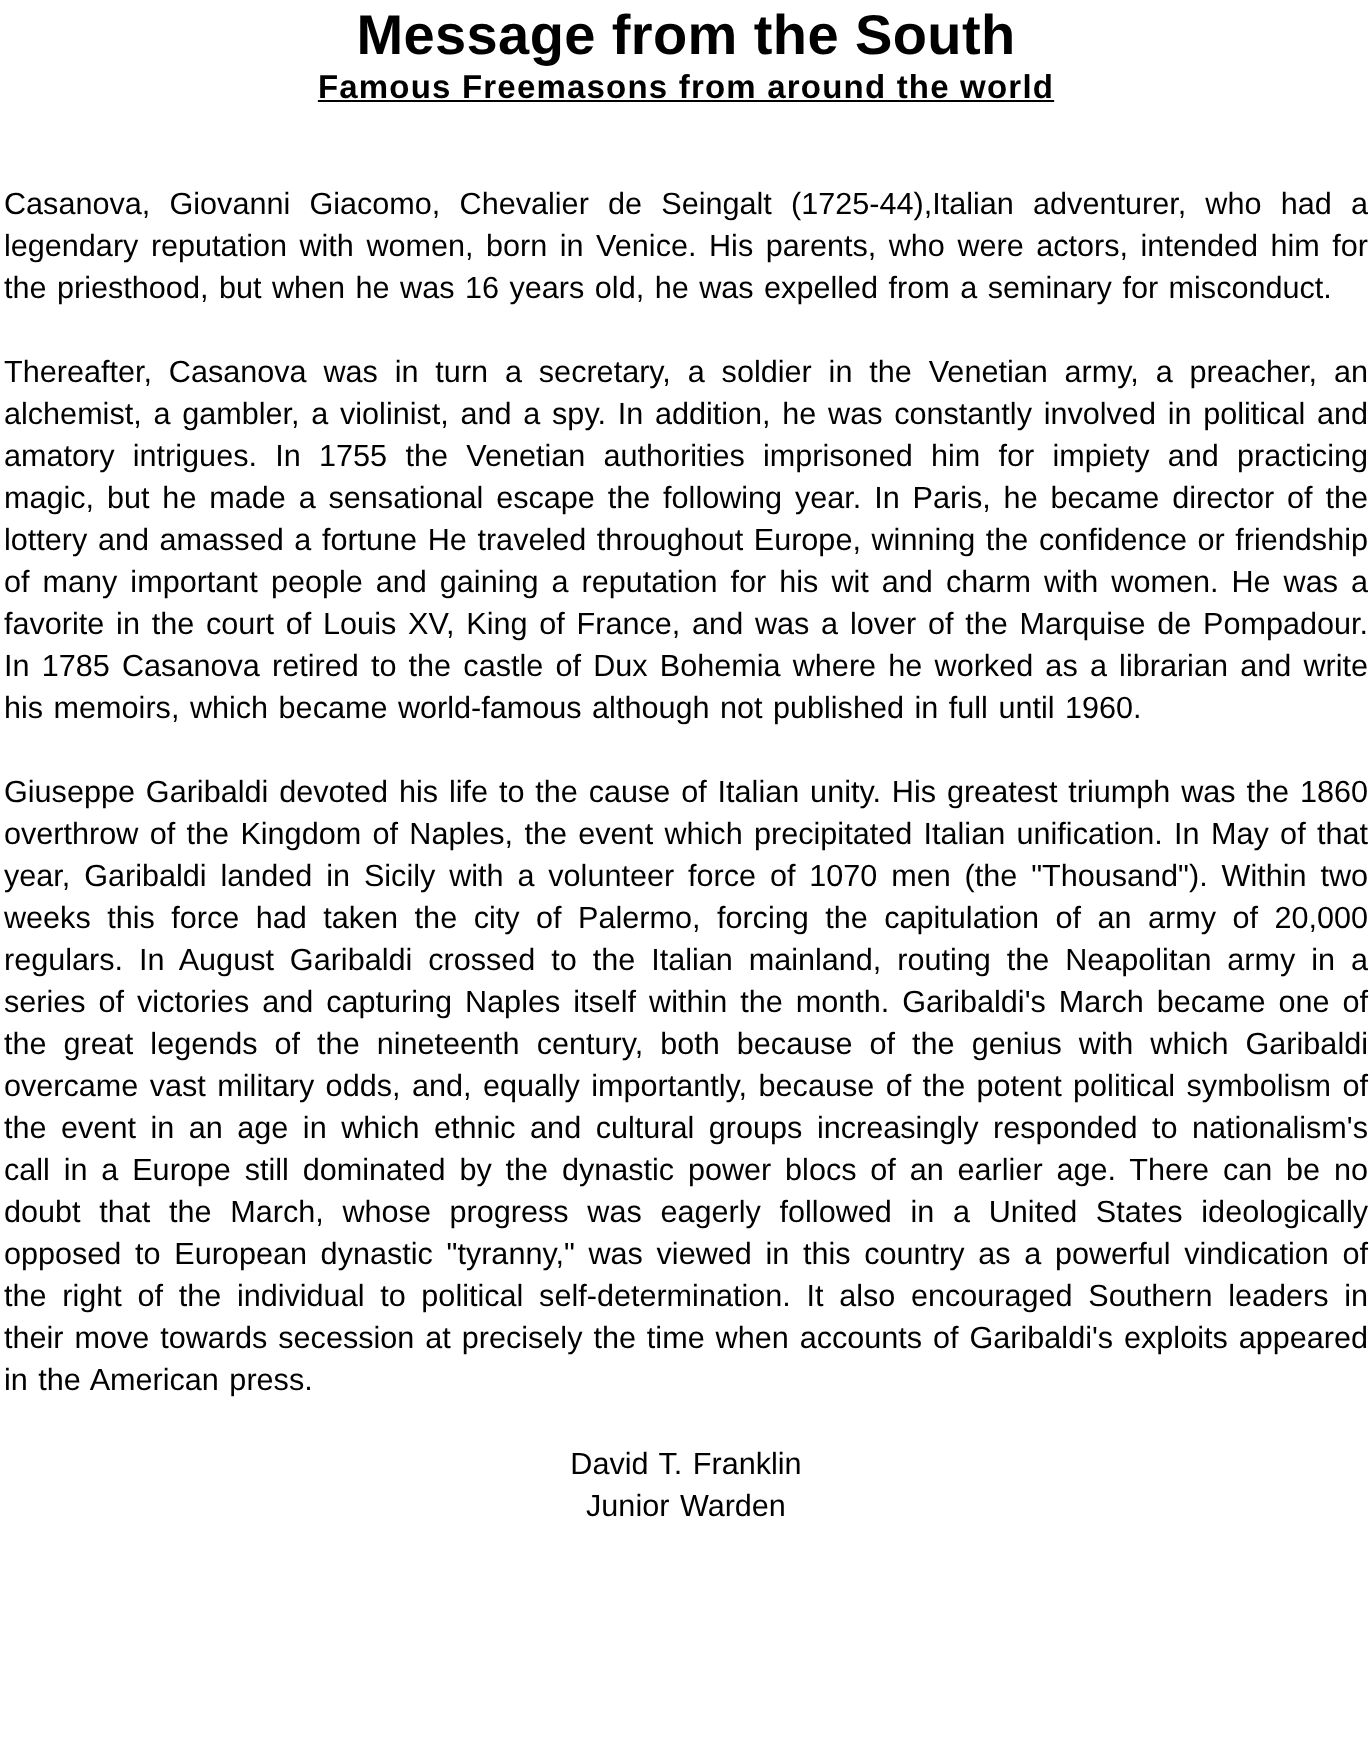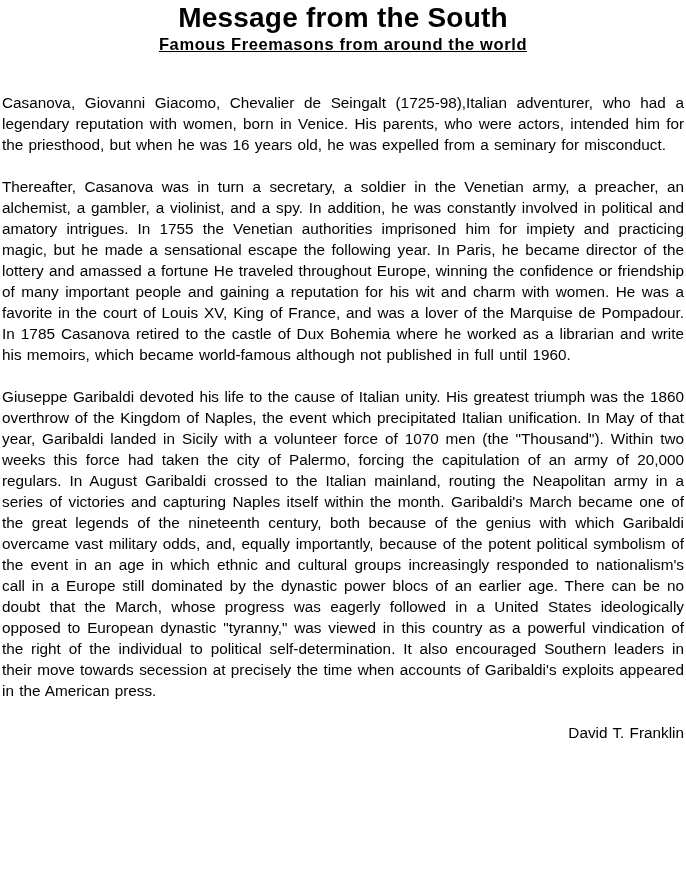--- a/index.html
+++ b/index.html
@@ -50,37 +50,38 @@
     margin: 0 0 21px 0;
     text-align: justify;
     word-spacing: 1px;
   }
   .doc-body p.closing {
     text-align: left;
     margin: 0 0 22px 0;
   }
   .signature p {
     margin: 0;
-    text-align: right;
+    text-align: center;
   }
 </style>
 </head>
 <body>
 
 <div class="page">
   <header class="doc-header">
     <h1 class="doc-title">Message from the South</h1>
     <h2 class="doc-subtitle">Famous Freemasons from around the world</h2>
   </header>
 
   <main class="doc-body">
-    <p>Casanova, Giovanni Giacomo, Chevalier de Seingalt (1725-98),Italian  adventurer, who had a legendary reputation with women, born in Venice. His  parents, who were actors, intended him for the priesthood, but when he was  16 years old, he was expelled from a seminary for misconduct.</p>
+    <p>Casanova, Giovanni Giacomo, Chevalier de Seingalt (1725-44),Italian  adventurer, who had a legendary reputation with women, born in Venice. His  parents, who were actors, intended him for the priesthood, but when he was  16 years old, he was expelled from a seminary for misconduct.</p>
 
     <p>Thereafter, Casanova was in turn a secretary, a soldier in the Venetian army, a preacher, an alchemist, a gambler, a violinist, and a spy. In addition, he was constantly involved in political and amatory intrigues.  In 1755 the Venetian authorities imprisoned him for impiety and practicing  magic, but he made a sensational escape the following year. In Paris, he  became director of the lottery and amassed a fortune He traveled throughout Europe, winning the confidence or friendship of many important people and  gaining a reputation for his wit and charm with women. He was a favorite in  the court of Louis XV, King of France, and was a lover of the Marquise de Pompadour. In 1785 Casanova retired to the castle of Dux Bohemia where he  worked as a librarian and write his memoirs, which became world-famous although not published in full until 1960.</p>
 
     <p>Giuseppe Garibaldi devoted his life to the cause of Italian unity. His greatest triumph was the 1860 overthrow of the Kingdom of Naples, the event  which precipitated Italian unification. In May of that year, Garibaldi landed in Sicily with a volunteer force of 1070 men (the "Thousand"). Within  two weeks this force had taken the city of Palermo, forcing the capitulation of an army of 20,000 regulars. In August Garibaldi crossed to the Italian mainland, routing the Neapolitan army in a series of victories and capturing Naples itself within the month. Garibaldi's March became one of the great legends of the nineteenth century, both because of the genius with which Garibaldi overcame vast military odds, and, equally importantly, because of the potent political symbolism of the event in an age in which ethnic and cultural groups increasingly responded to nationalism's call in a Europe still dominated by the dynastic power blocs of an earlier age.  There can be no doubt that the March, whose progress was eagerly followed in a United States ideologically opposed to European dynastic "tyranny," was viewed in this country as a powerful vindication of the right of the individual to political self-determination. It also encouraged Southern leaders in their move towards secession at precisely the time when accounts of Garibaldi's exploits appeared in the American press.</p>
 
 
     <div class="signature">
       <p>David T. Franklin</p>
+      <p>Junior Warden</p>
     </div>
   </main>
 </div>
 
 </body></html>

